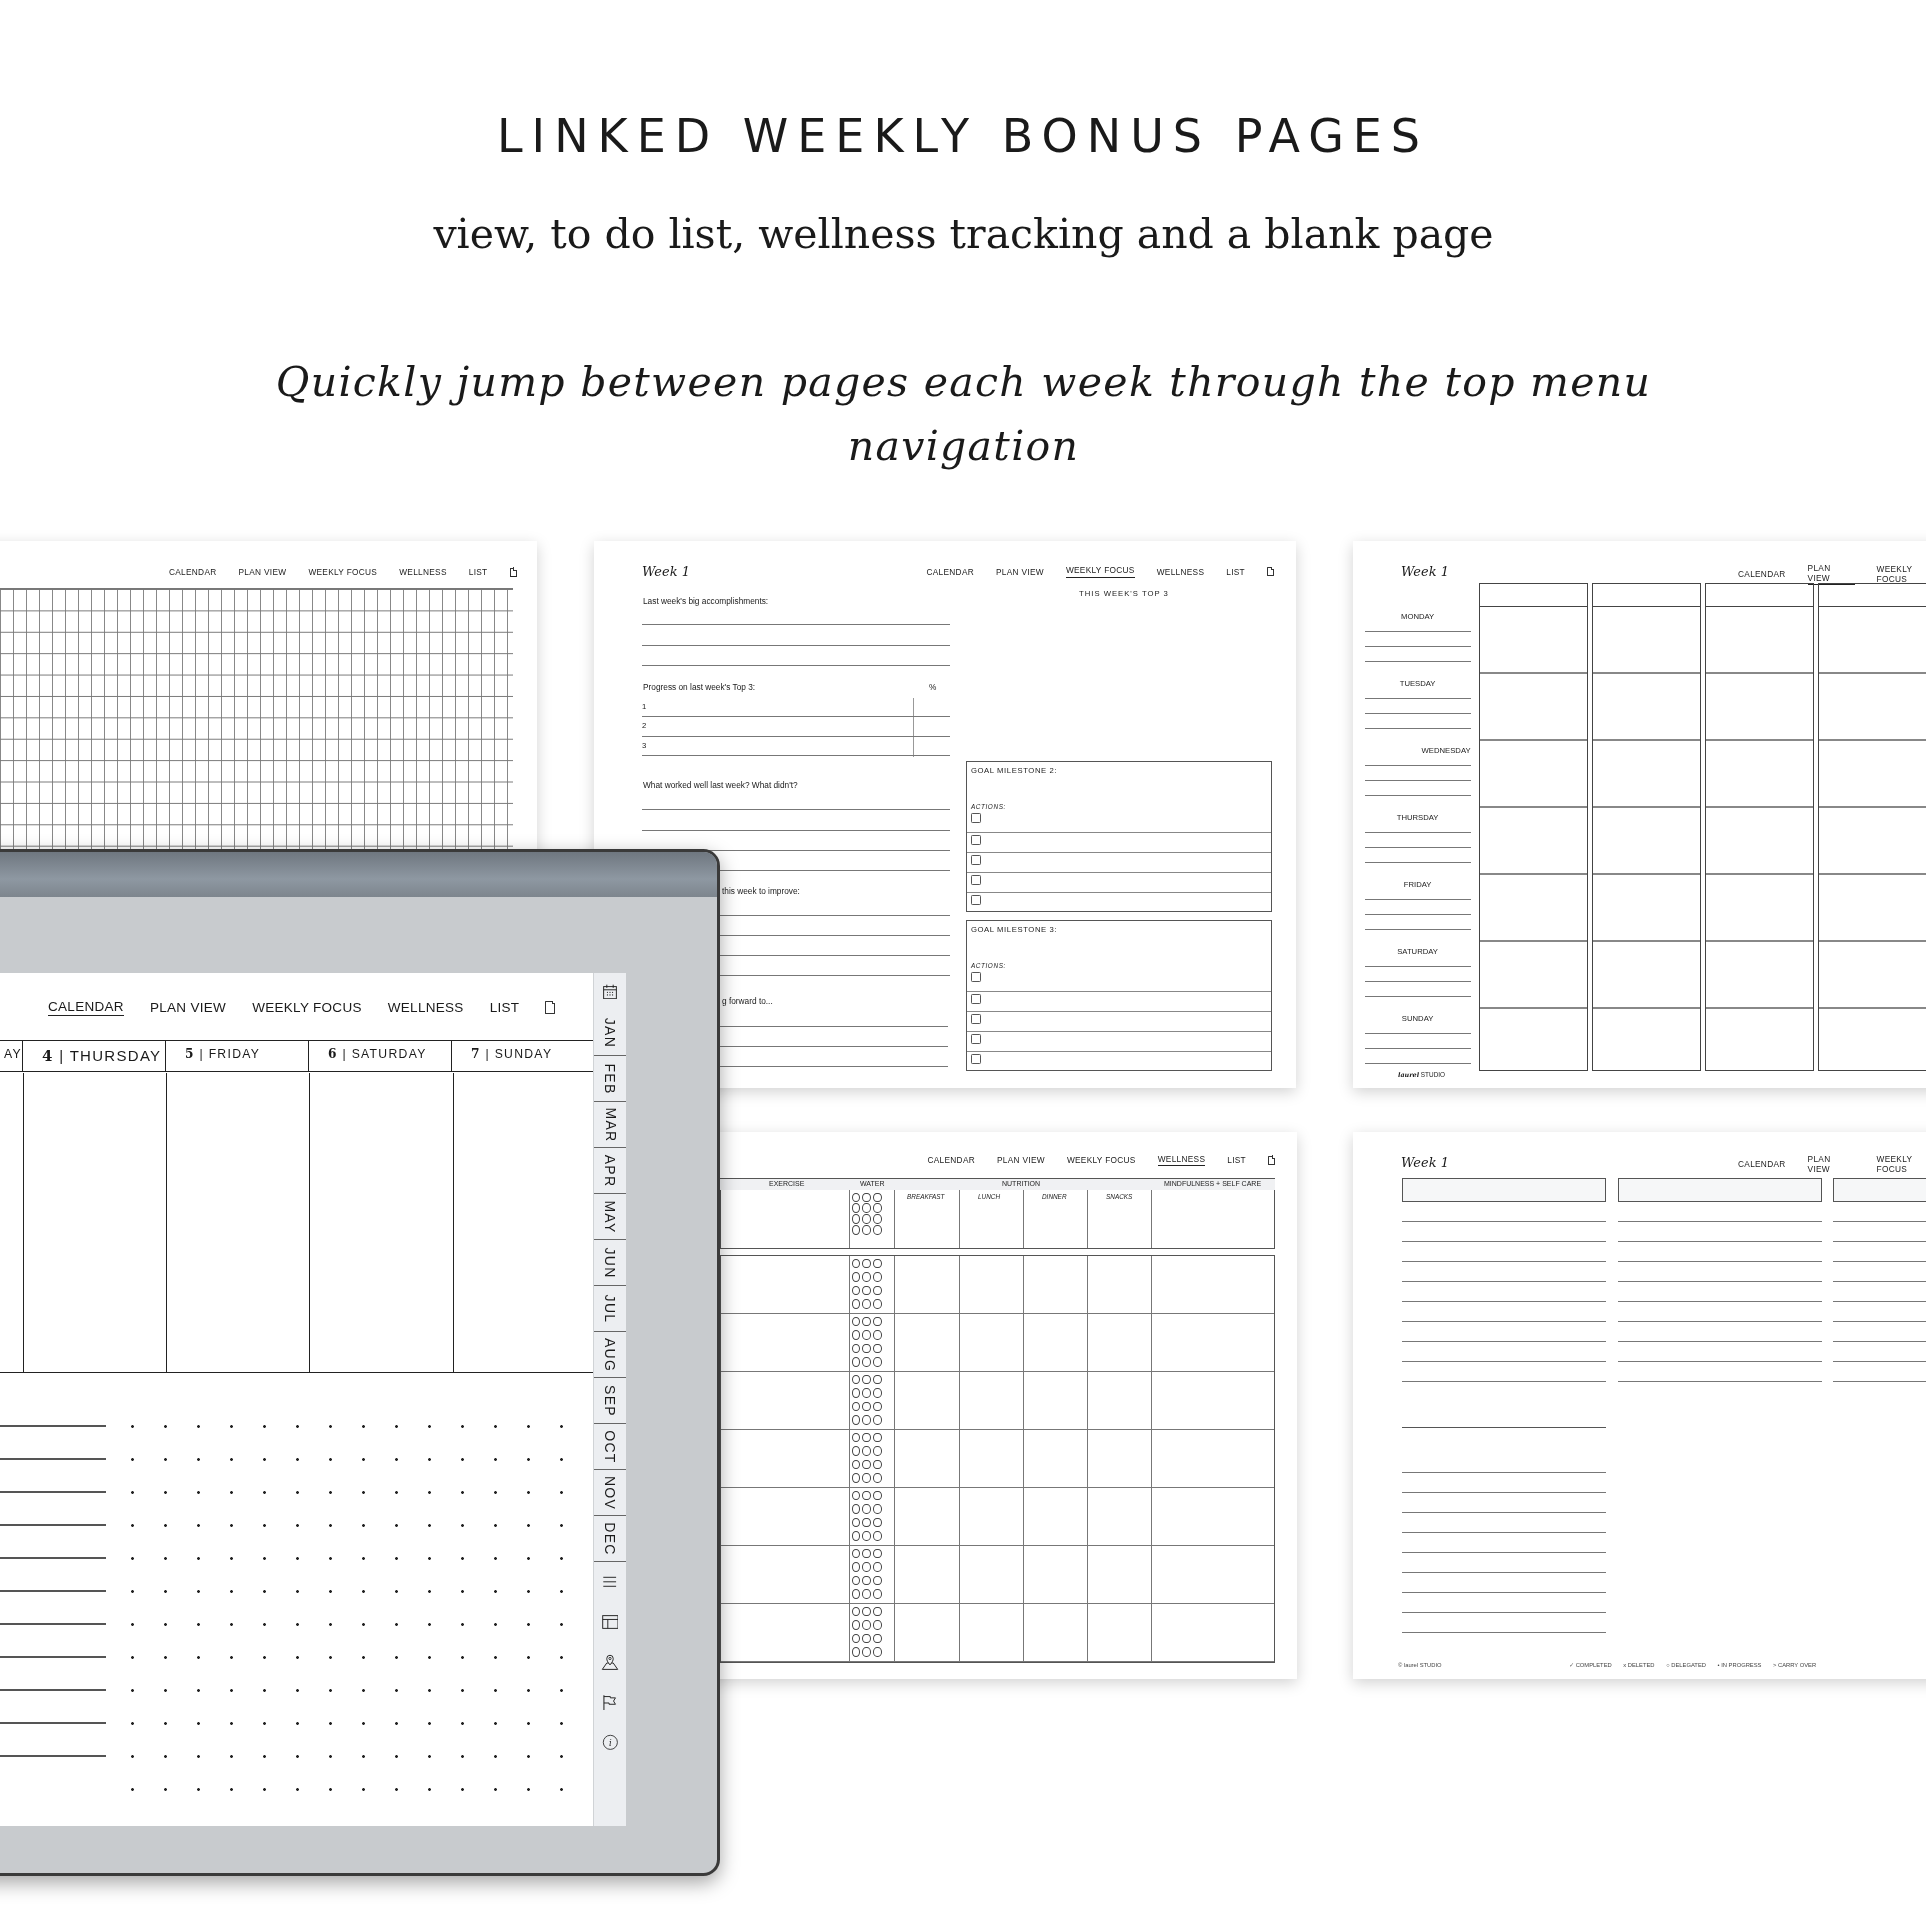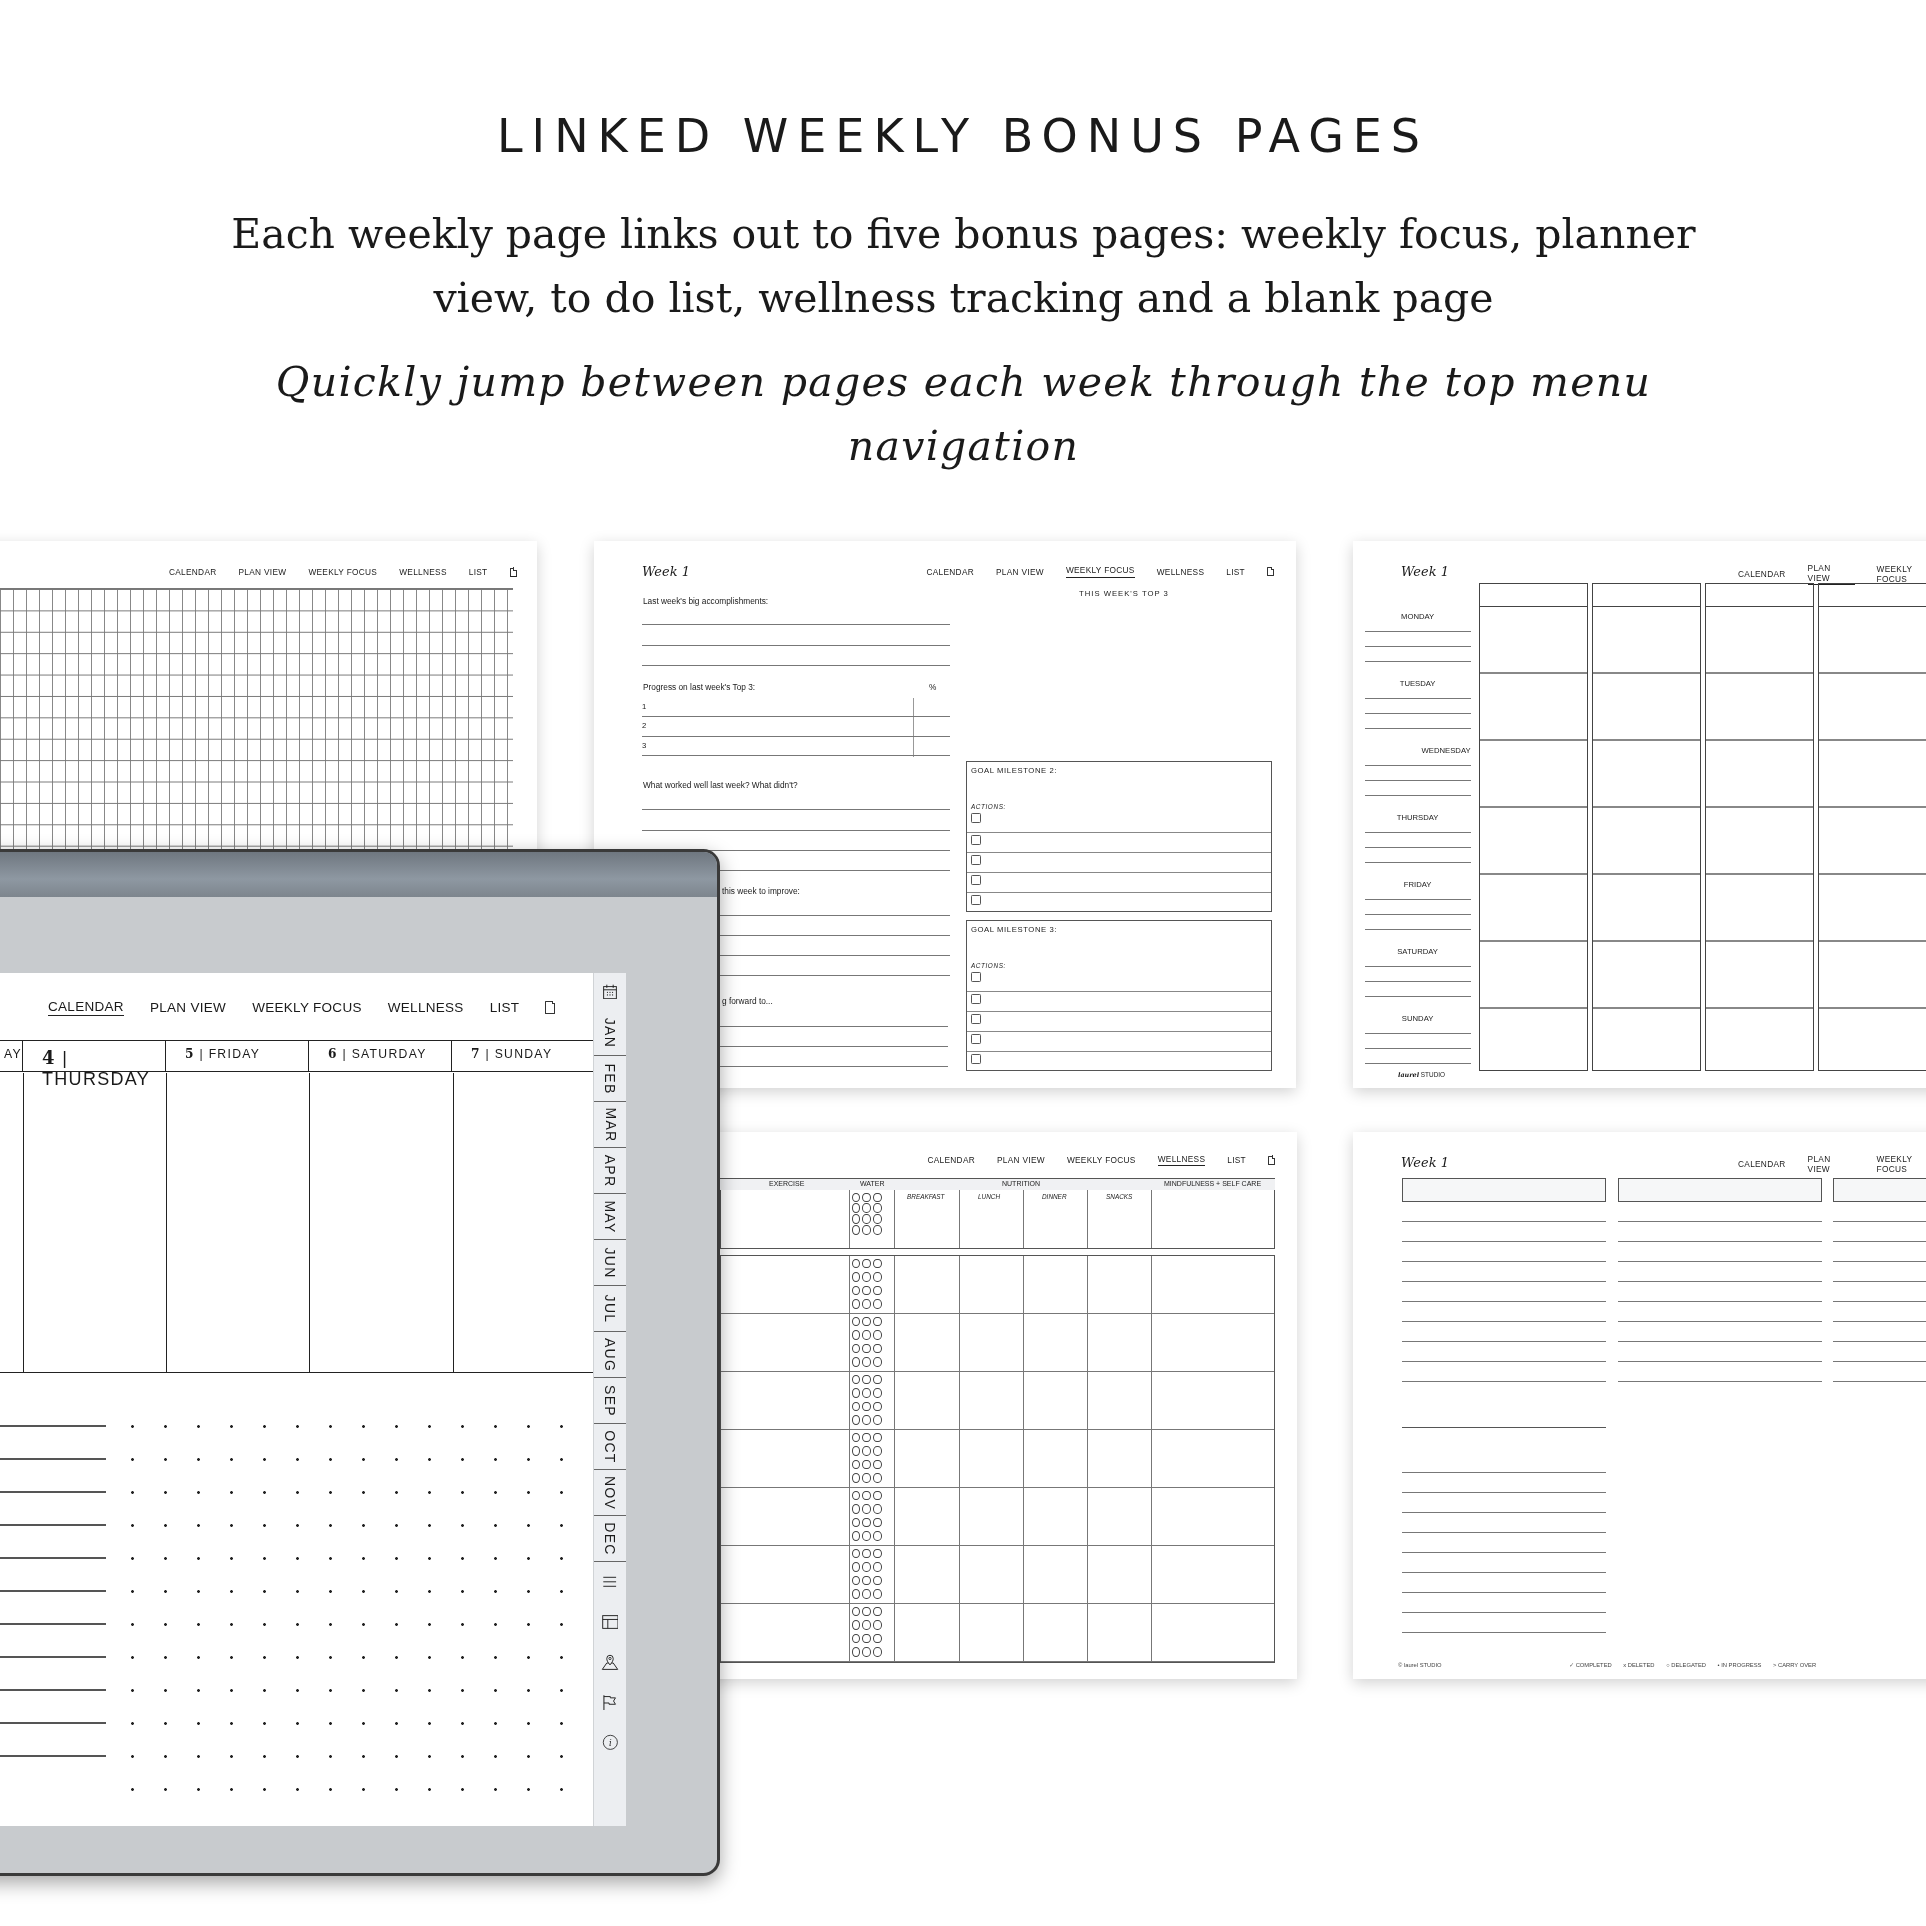--- a/index.html
+++ b/index.html
@@ -28,21 +28,20 @@
   .tab span{transform:rotate(90deg);white-space:nowrap}
   .dots{position:absolute;background-image:radial-gradient(circle,#222 1.3px,transparent 1.5px);background-size:33px 33px}
   .water{display:grid;grid-template-columns:repeat(3,9px);gap:1.3px 1.9px;padding:2.6px}
   .water i{width:8.3px;height:9.6px;border:0.8px solid #444;border-radius:50%;display:block}
 </style>
 </head>
 <body>
 
 <div class="title">LINKED WEEKLY BONUS PAGES</div>
 <div class="sub sub1">
-  <div>Each weekly page links out to five bonus pages: weekly focus, planner</div>
   <div>view, to do list, wellness tracking and a blank page</div>
 </div>
 <div class="sub sub3">Quickly jump between pages each week through the top menu navigation</div>
 
 <div class="page" style="left:-13px;top:541px;width:550px;height:547px">
   <div class="nav" style="right:20.5px;top:26px">
     <span>CALENDAR</span>
     <span>PLAN VIEW</span>
     <span>WEEKLY FOCUS</span>
     <span>WELLNESS</span>
@@ -369,21 +368,21 @@
     <div class="nav" style="right:39px;top:26px;font-size:13.5px;gap:26px">
       <span class="active">CALENDAR</span>
       <span>PLAN VIEW</span>
       <span>WEEKLY FOCUS</span>
       <span>WELLNESS</span>
       <span>LIST</span>
       <span class="docicon" style="width:9.6px;height:13px"></span>
     </div>
     <div style="position:absolute;left:0;top:67px;width:596px;height:32px;border-top:1.9px solid #222;border-bottom:1.9px solid #222;display:flex">
       <div style="width:23px;border-right:1.3px solid #222;font-size:12.2px;letter-spacing:1.3px;padding-top:6.4px;overflow:hidden;white-space:nowrap;direction:rtl"><span>AY</span></div>
-      <div style="width:143px;border-right:1.3px solid #222;font-size:18px;letter-spacing:1.3px;padding:6.4px 0 0 19px"><b style="font-family:'DejaVu Serif',serif">4</b> | <span>THURSDAY</span></div>
+      <div style="width:143px;border-right:1.3px solid #222;font-size:15px;letter-spacing:1.3px;padding:6.4px 0 0 19px"><b style="font-family:'DejaVu Serif',serif">4</b> | <span>THURSDAY</span></div>
       <div style="width:143px;border-right:1.3px solid #222;font-size:12.2px;letter-spacing:1.3px;padding:6.4px 0 0 19px"><b style="font-family:'DejaVu Serif',serif">5</b> | <span>FRIDAY</span></div>
       <div style="width:143px;border-right:1.3px solid #222;font-size:12.2px;letter-spacing:1.3px;padding:6.4px 0 0 19px"><b style="font-family:'DejaVu Serif',serif">6</b> | <span>SATURDAY</span></div>
       <div style="width:143px;font-size:12.2px;letter-spacing:1.3px;padding:6.4px 0 0 19px"><b style="font-family:'DejaVu Serif',serif">7</b> | <span>SUNDAY</span></div>
     </div>
     <div style="position:absolute;left:0;top:100px;width:596px;height:300px;border-bottom:1.9px solid #222">
       <div style="position:absolute;left:23px;top:0;bottom:0;border-left:1.3px solid #222"></div>
       <div style="position:absolute;left:166px;top:0;bottom:0;border-left:1.3px solid #222"></div>
       <div style="position:absolute;left:309px;top:0;bottom:0;border-left:1.3px solid #222"></div>
       <div style="position:absolute;left:453px;top:0;bottom:0;border-left:1.3px solid #222"></div>
     </div>

